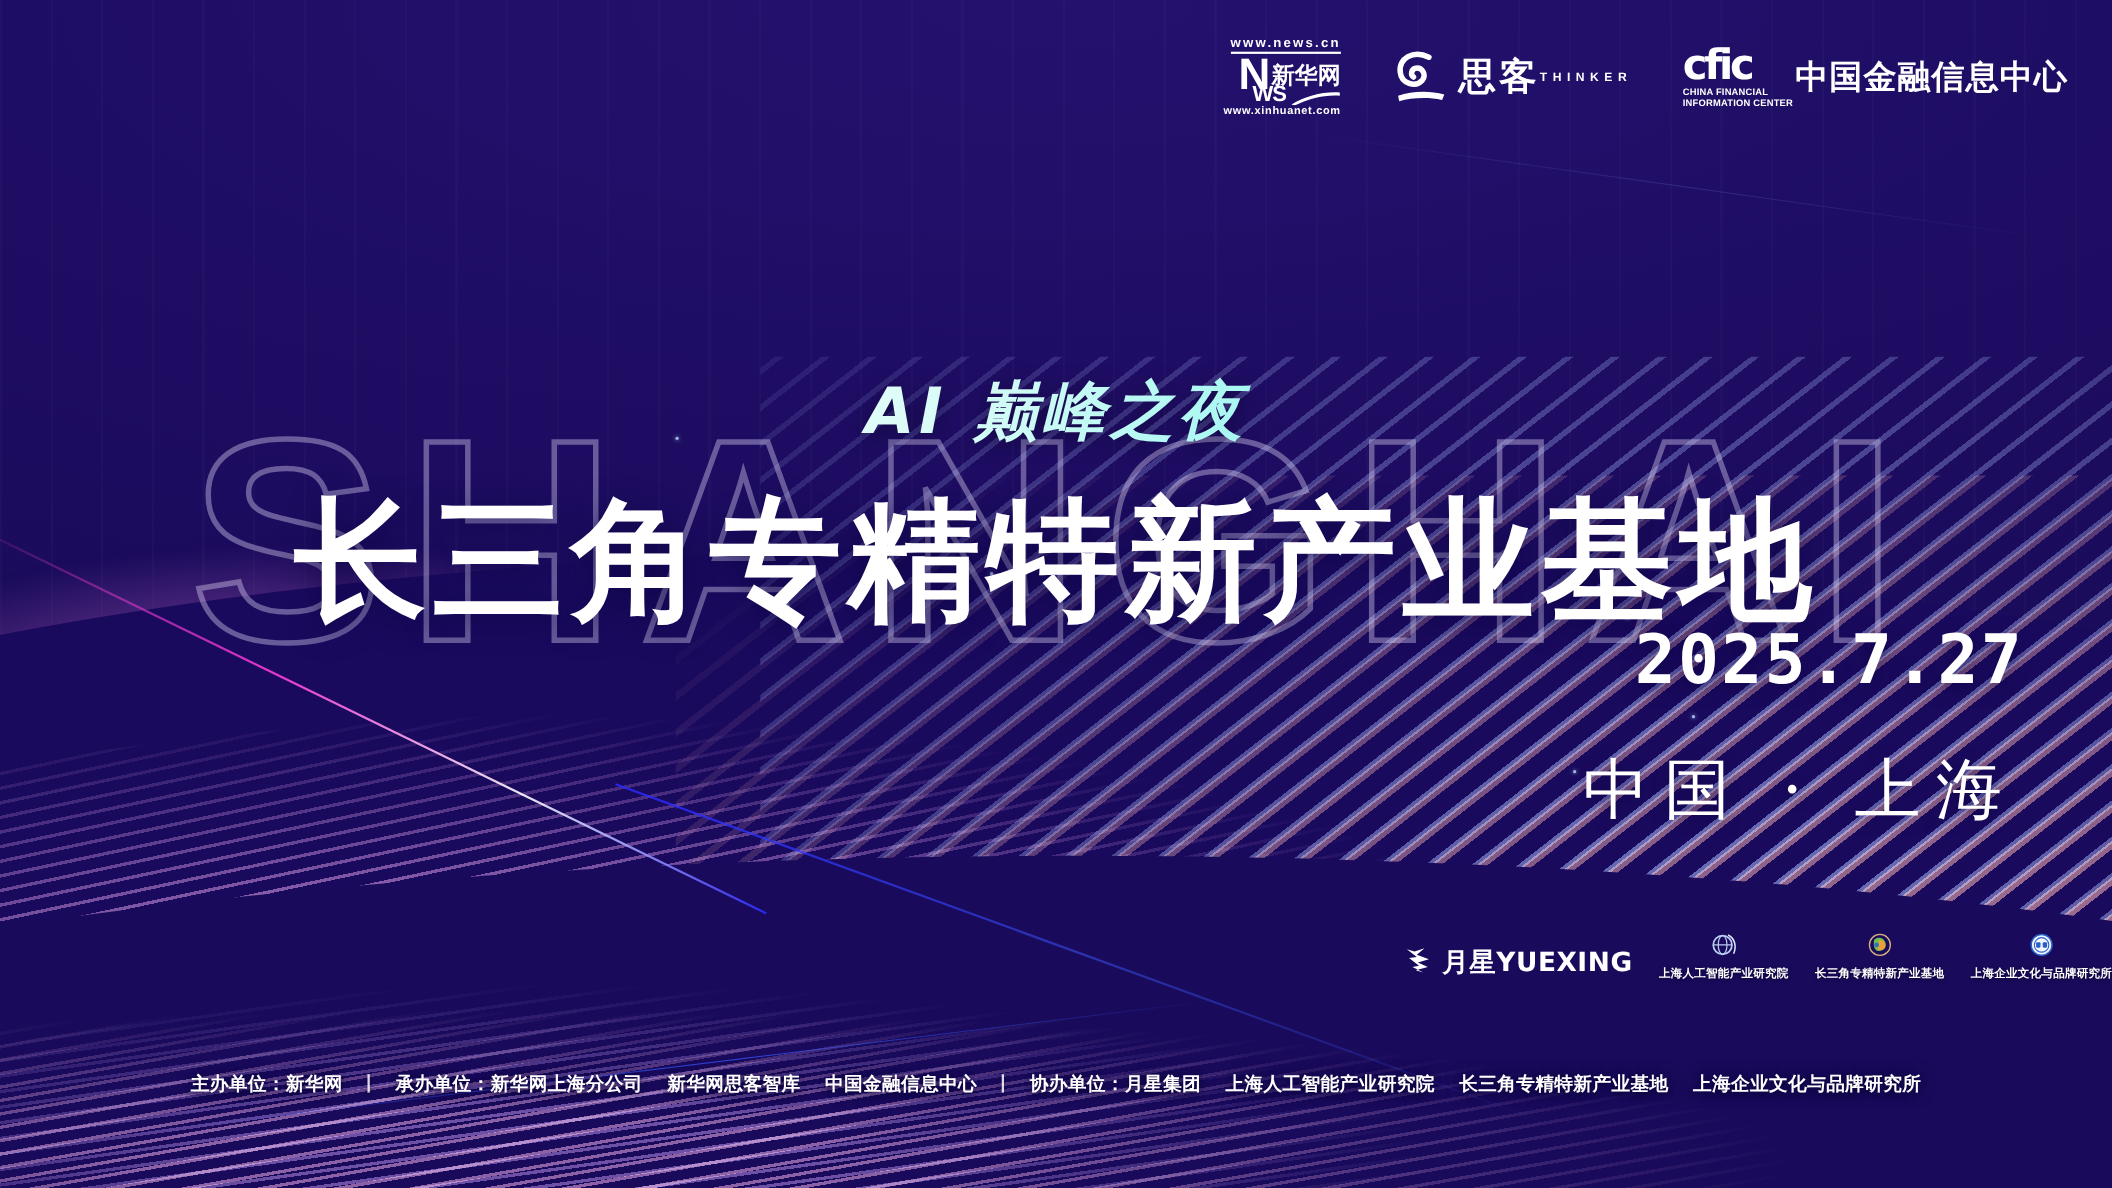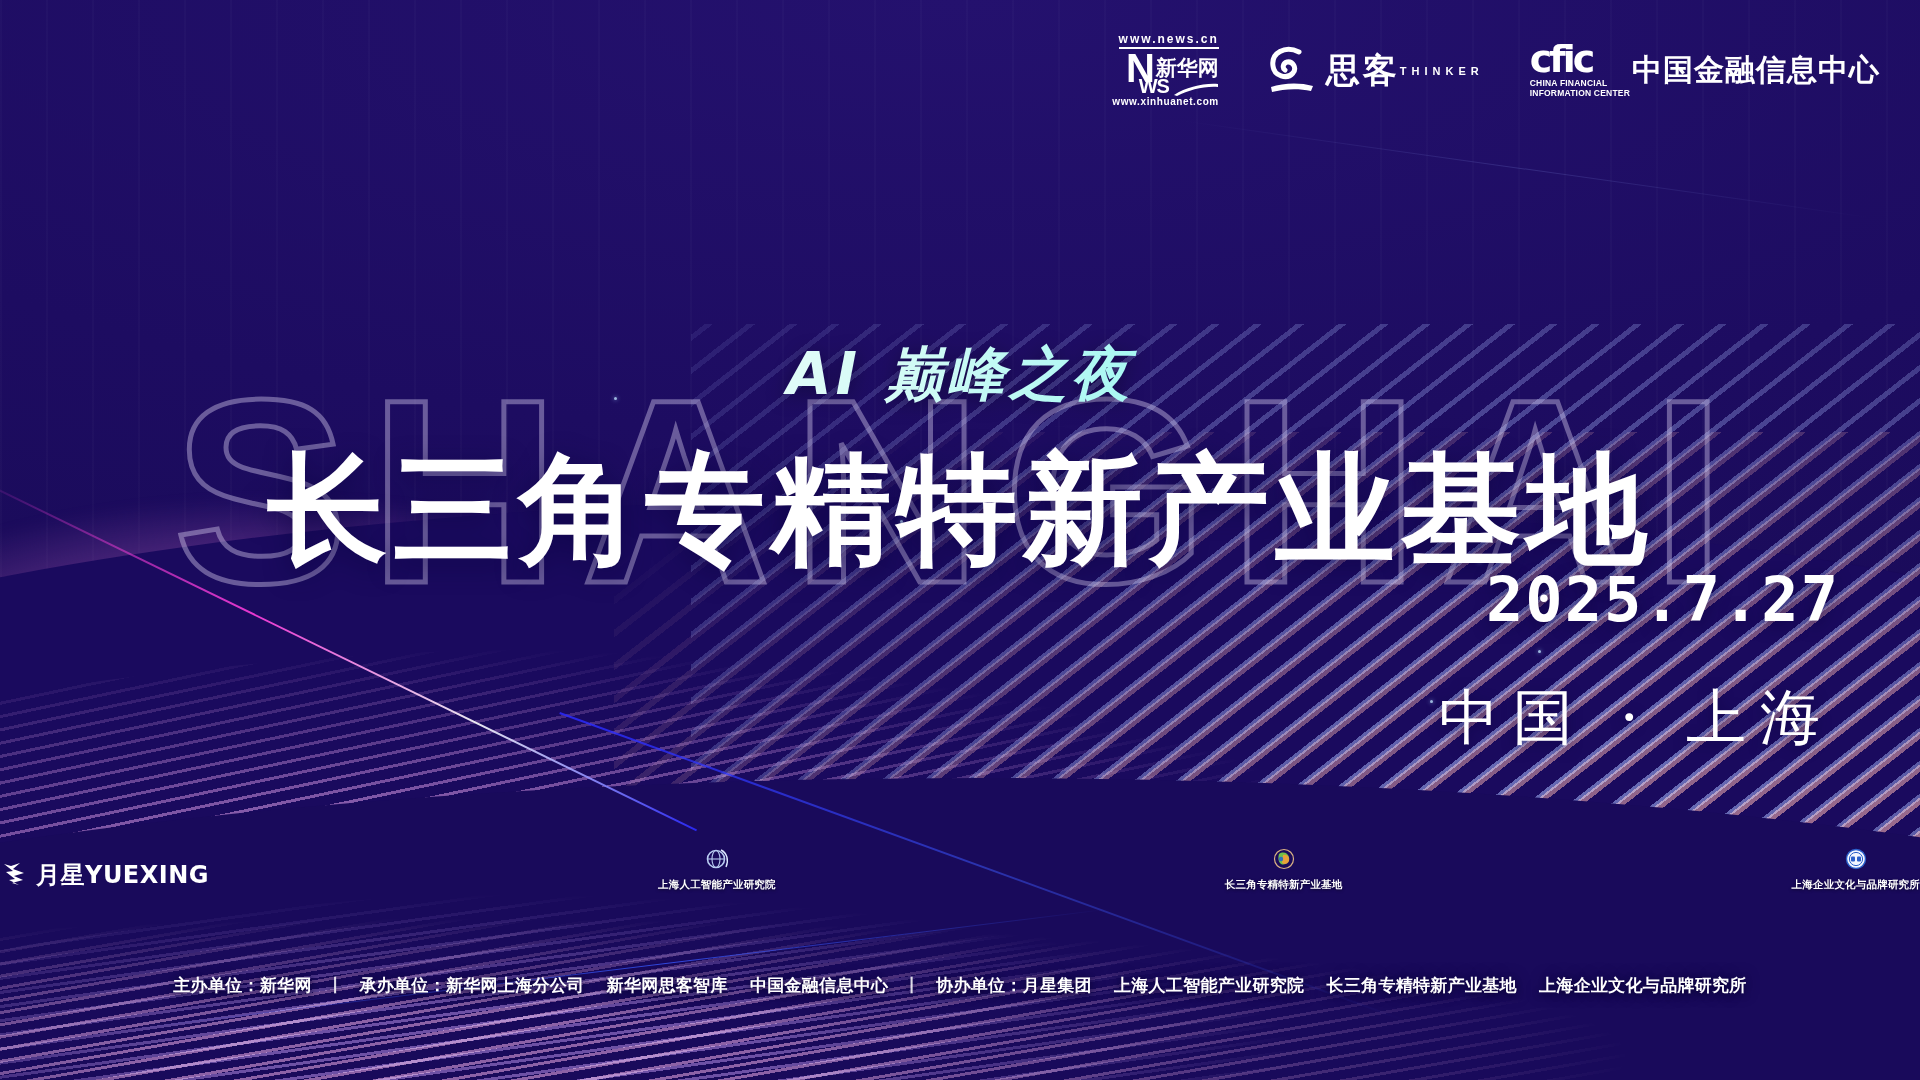--- a/index.html
+++ b/index.html
@@ -247,21 +247,21 @@
     font-size:60px;font-weight:400;letter-spacing:14px;color:#ffffff;
     font-family:"DejaVu Serif","Liberation Serif",serif;
     text-shadow:0 3px 14px rgba(12,0,60,.6);
     white-space:nowrap;
     margin-top:24px;
   }
 
   
   .sponsors{
     position:absolute;left:0;right:0;top:846px;
-    display:flex;justify-content:space-between;align-items:flex-end;gap:38px;
+    display:flex;justify-content:flex-end;align-items:flex-end;gap:24px;
   }
   .sp{display:flex;flex-direction:column;align-items:center;color:#fff;}
   .sp-row{display:flex;align-items:center;gap:6px;}
   .sp-name{font-size:10.5px;font-weight:700;letter-spacing:.2px;color:#fff;
            text-shadow:0 1px 3px rgba(0,0,0,.5);white-space:nowrap;}
   .sp-yx-word{font-size:24px;font-weight:700;letter-spacing:.5px;color:#fff;
               font-family:"DejaVu Sans","Liberation Sans",sans-serif;white-space:nowrap;}
   .sp-badge{width:30px;height:30px;margin-bottom:2px;}
 
   

